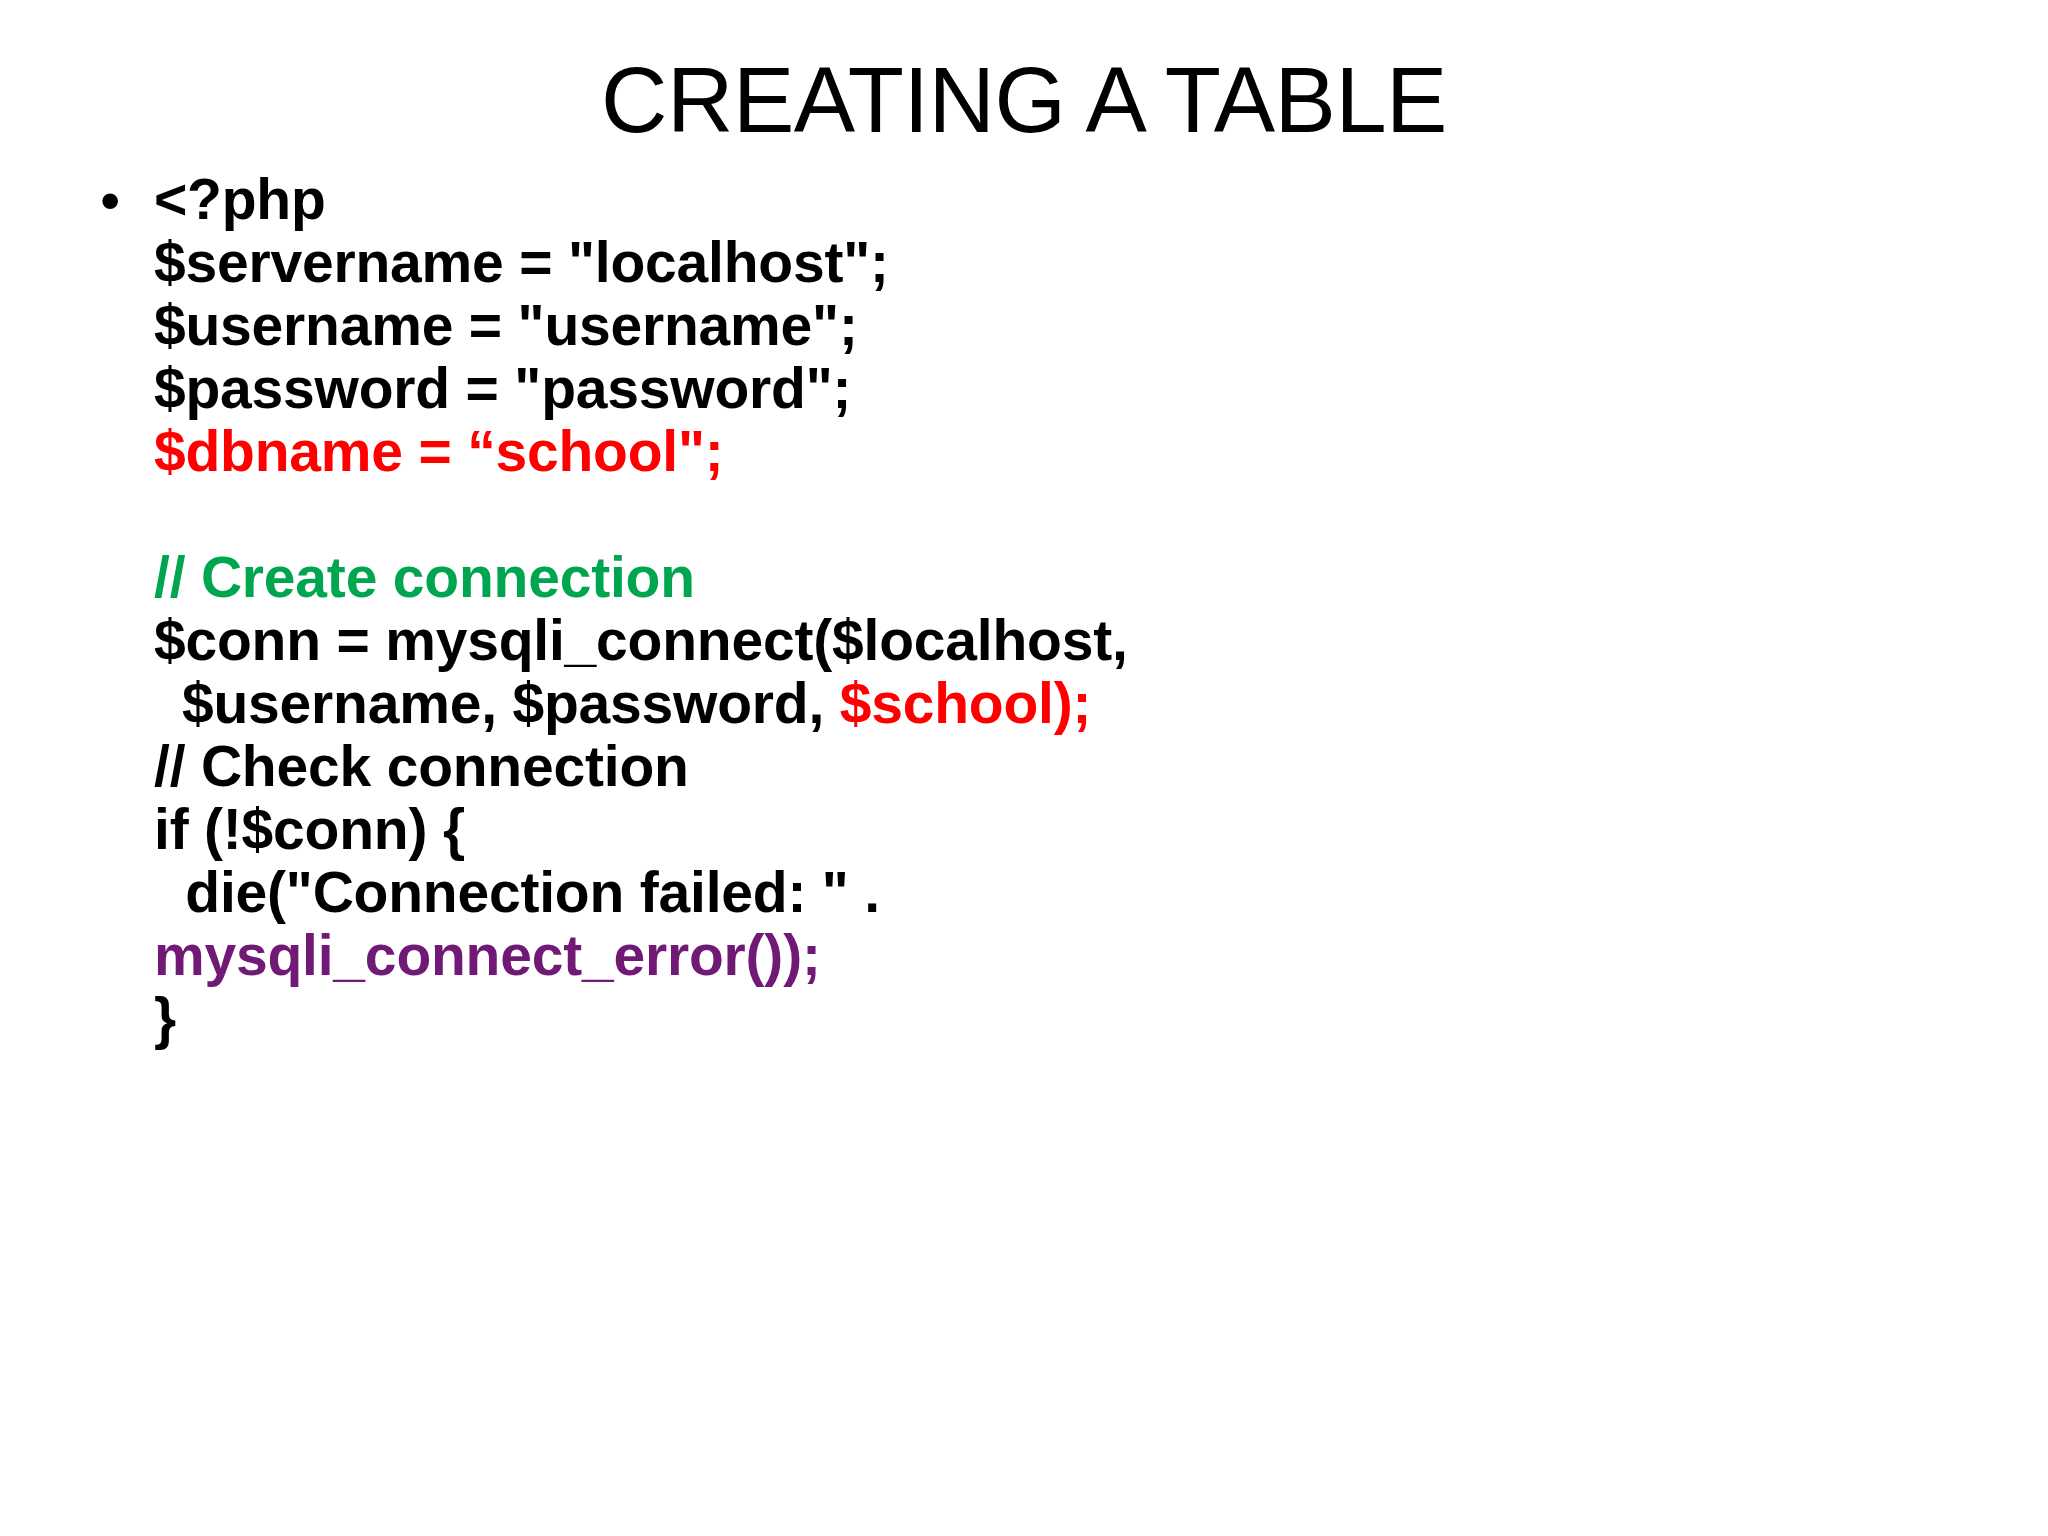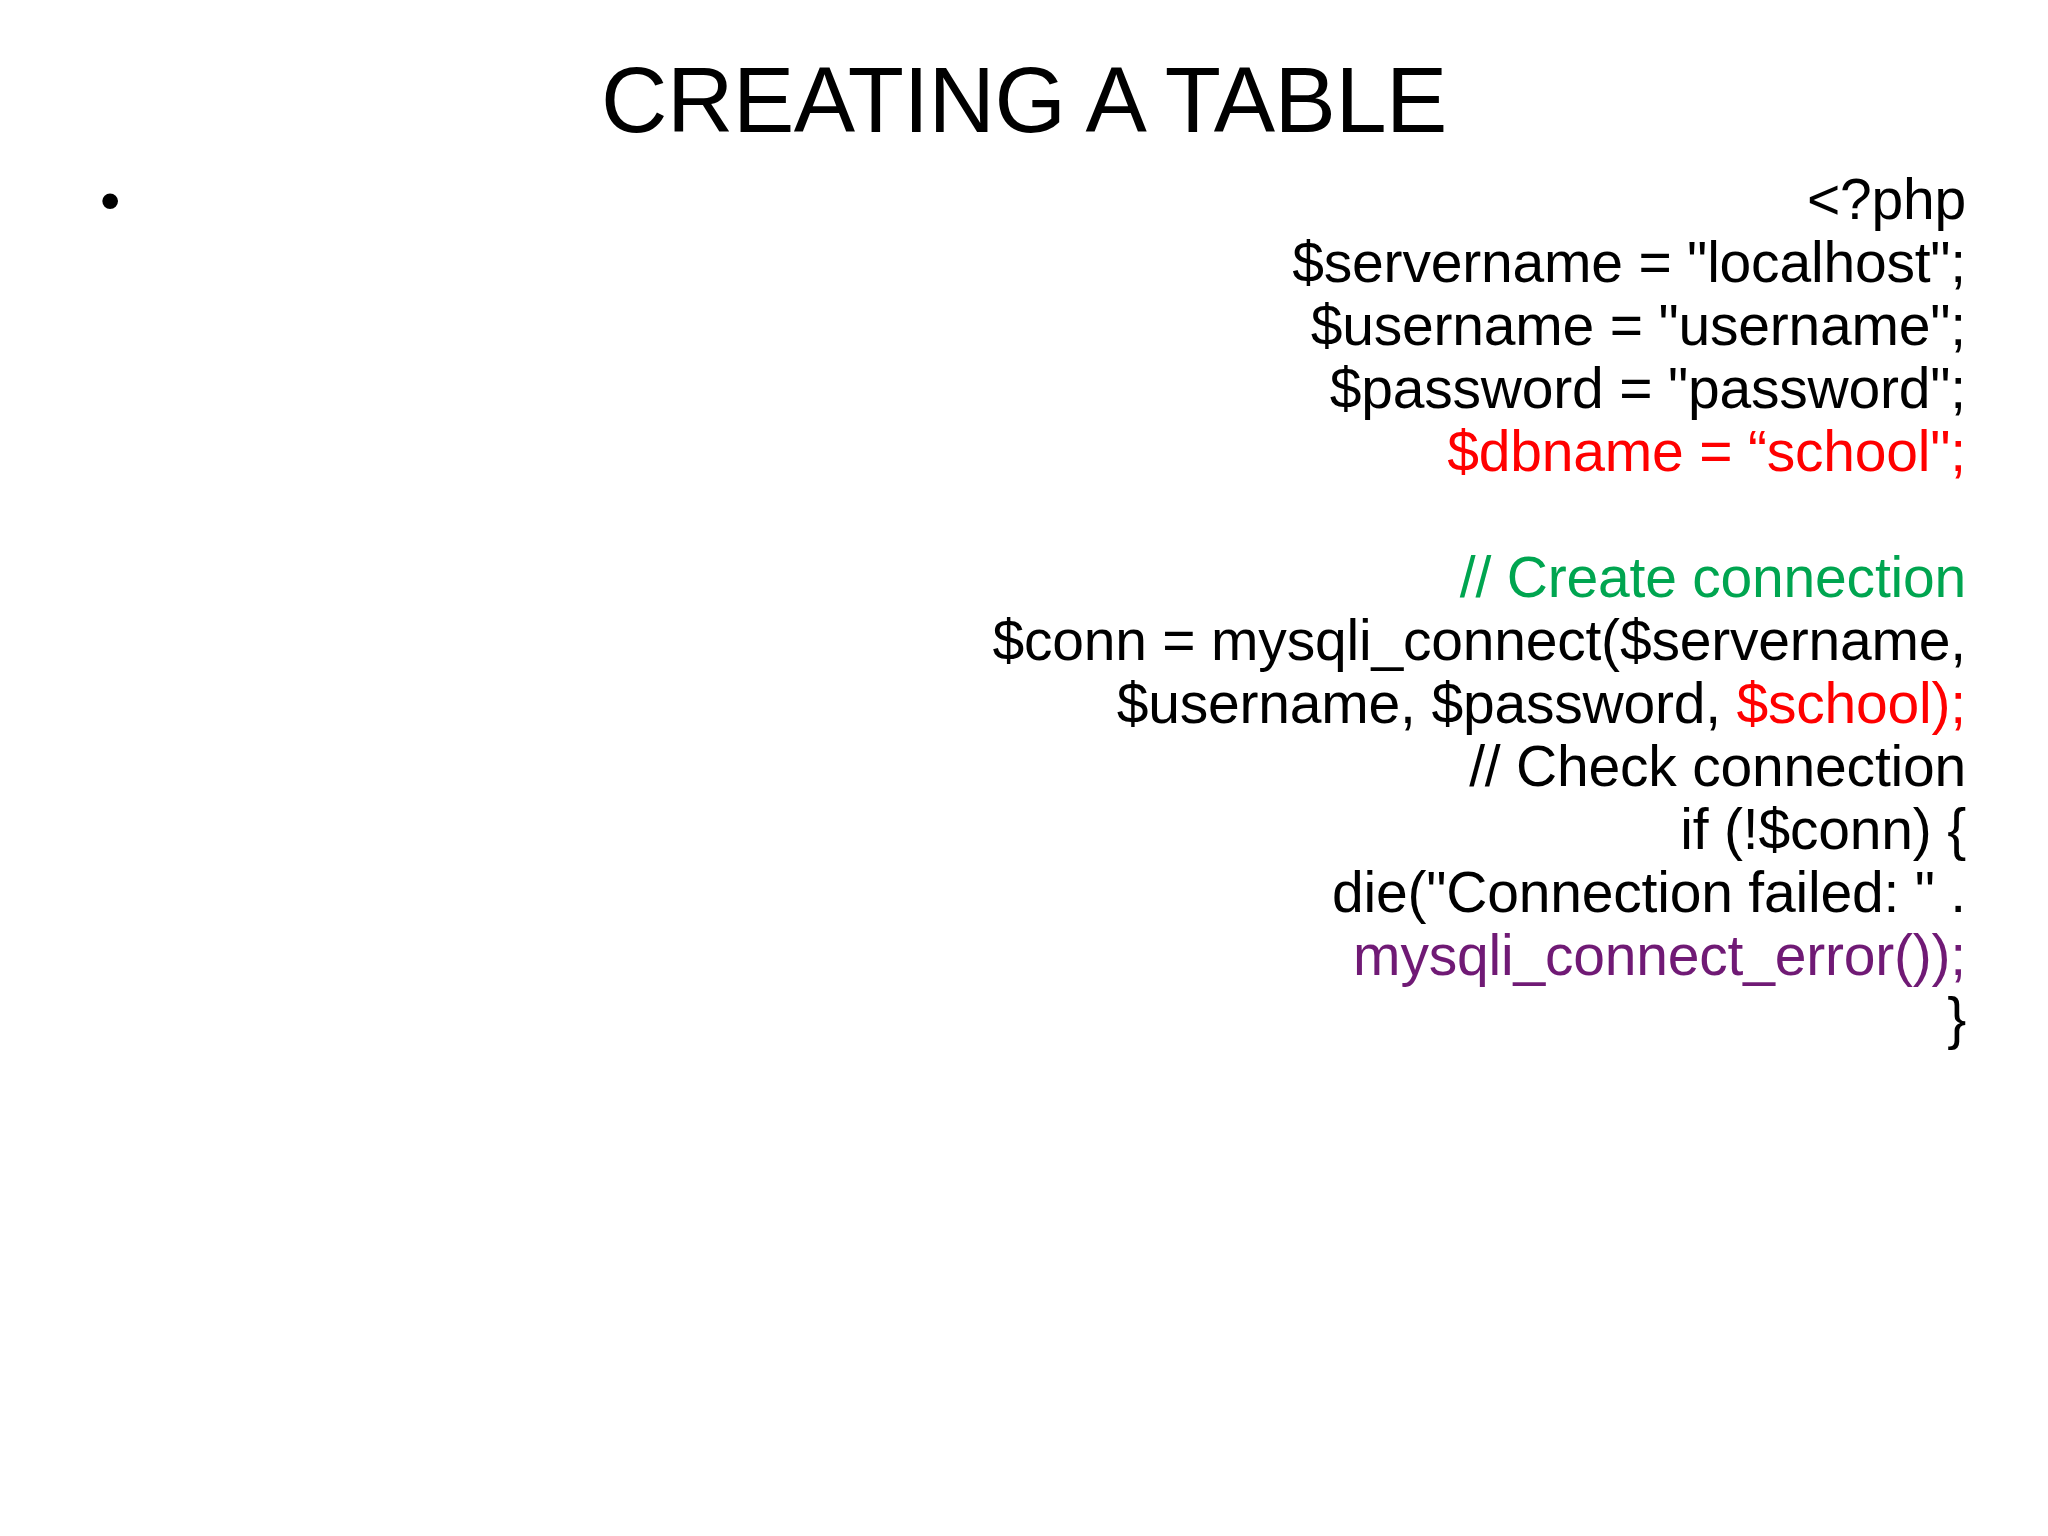--- a/index.html
+++ b/index.html
@@ -58,26 +58,25 @@
     width: 44px;
     font-family: "Liberation Sans", "DejaVu Sans", sans-serif;
     font-size: 58px;
     line-height: 63px;
     color: #000000;
     text-align: left;
   }
 
   .code-lines {
     font-family: "Liberation Sans", "DejaVu Sans", sans-serif;
-    font-weight: 400;
+    font-weight: 700;
     font-size: 57px;
     line-height: 63px;
     color: #000000;
     letter-spacing: -0.2px;
-    text-align: right;
   }
 
   .code-line {
     white-space: pre;
     min-height: 63px;
   }
 
   .code-line.blank {
     height: 63px;
   }
@@ -98,21 +97,21 @@
     <div class="bullet-row">
       <span class="bullet-marker">•</span>
       <div class="code-lines" id="code-lines">
           <div class="code-line"><span class="seg c-black" style="color: rgb(0, 0, 0);">&lt;?php</span></div>
           <div class="code-line"><span class="seg c-black" style="color: rgb(0, 0, 0);">$servername = "localhost";</span></div>
           <div class="code-line"><span class="seg c-black" style="color: rgb(0, 0, 0);">$username = "username";</span></div>
           <div class="code-line"><span class="seg c-black" style="color: rgb(0, 0, 0);">$password = "password";</span></div>
           <div class="code-line"><span class="seg c-red" style="color: rgb(255, 0, 0);">$dbname = “school";</span></div>
           <div class="code-line blank">&nbsp;</div>
           <div class="code-line"><span class="seg c-green" style="color: rgb(0, 165, 80);">// Create connection</span></div>
-          <div class="code-line"><span class="seg c-black" style="color: rgb(0, 0, 0);">$conn = mysqli_connect($servername,</span></div>
+          <div class="code-line"><span class="seg c-black" style="color: rgb(0, 0, 0);">$conn = mysqli_connect($localhost,</span></div>
           <div class="code-line"><span class="seg c-black" style="color: rgb(0, 0, 0); margin-left: 28px;">$username, $password, </span><span class="seg c-red" style="color: rgb(255, 0, 0);">$school);</span></div>
           <div class="code-line"><span class="seg c-black" style="color: rgb(0, 0, 0);">// Check connection</span></div>
           <div class="code-line"><span class="seg c-black" style="color: rgb(0, 0, 0);">if (!$conn) {</span></div>
           <div class="code-line"><span class="seg c-black" style="color: rgb(0, 0, 0);">  die("Connection failed: " .</span></div>
           <div class="code-line"><span class="seg c-black" style="color: #701a75;">mysqli_connect_error());</span></div>
           <div class="code-line"><span class="seg c-black" style="color: rgb(0, 0, 0);">}</span></div>
         </div>
     </div>
   </div>
 

